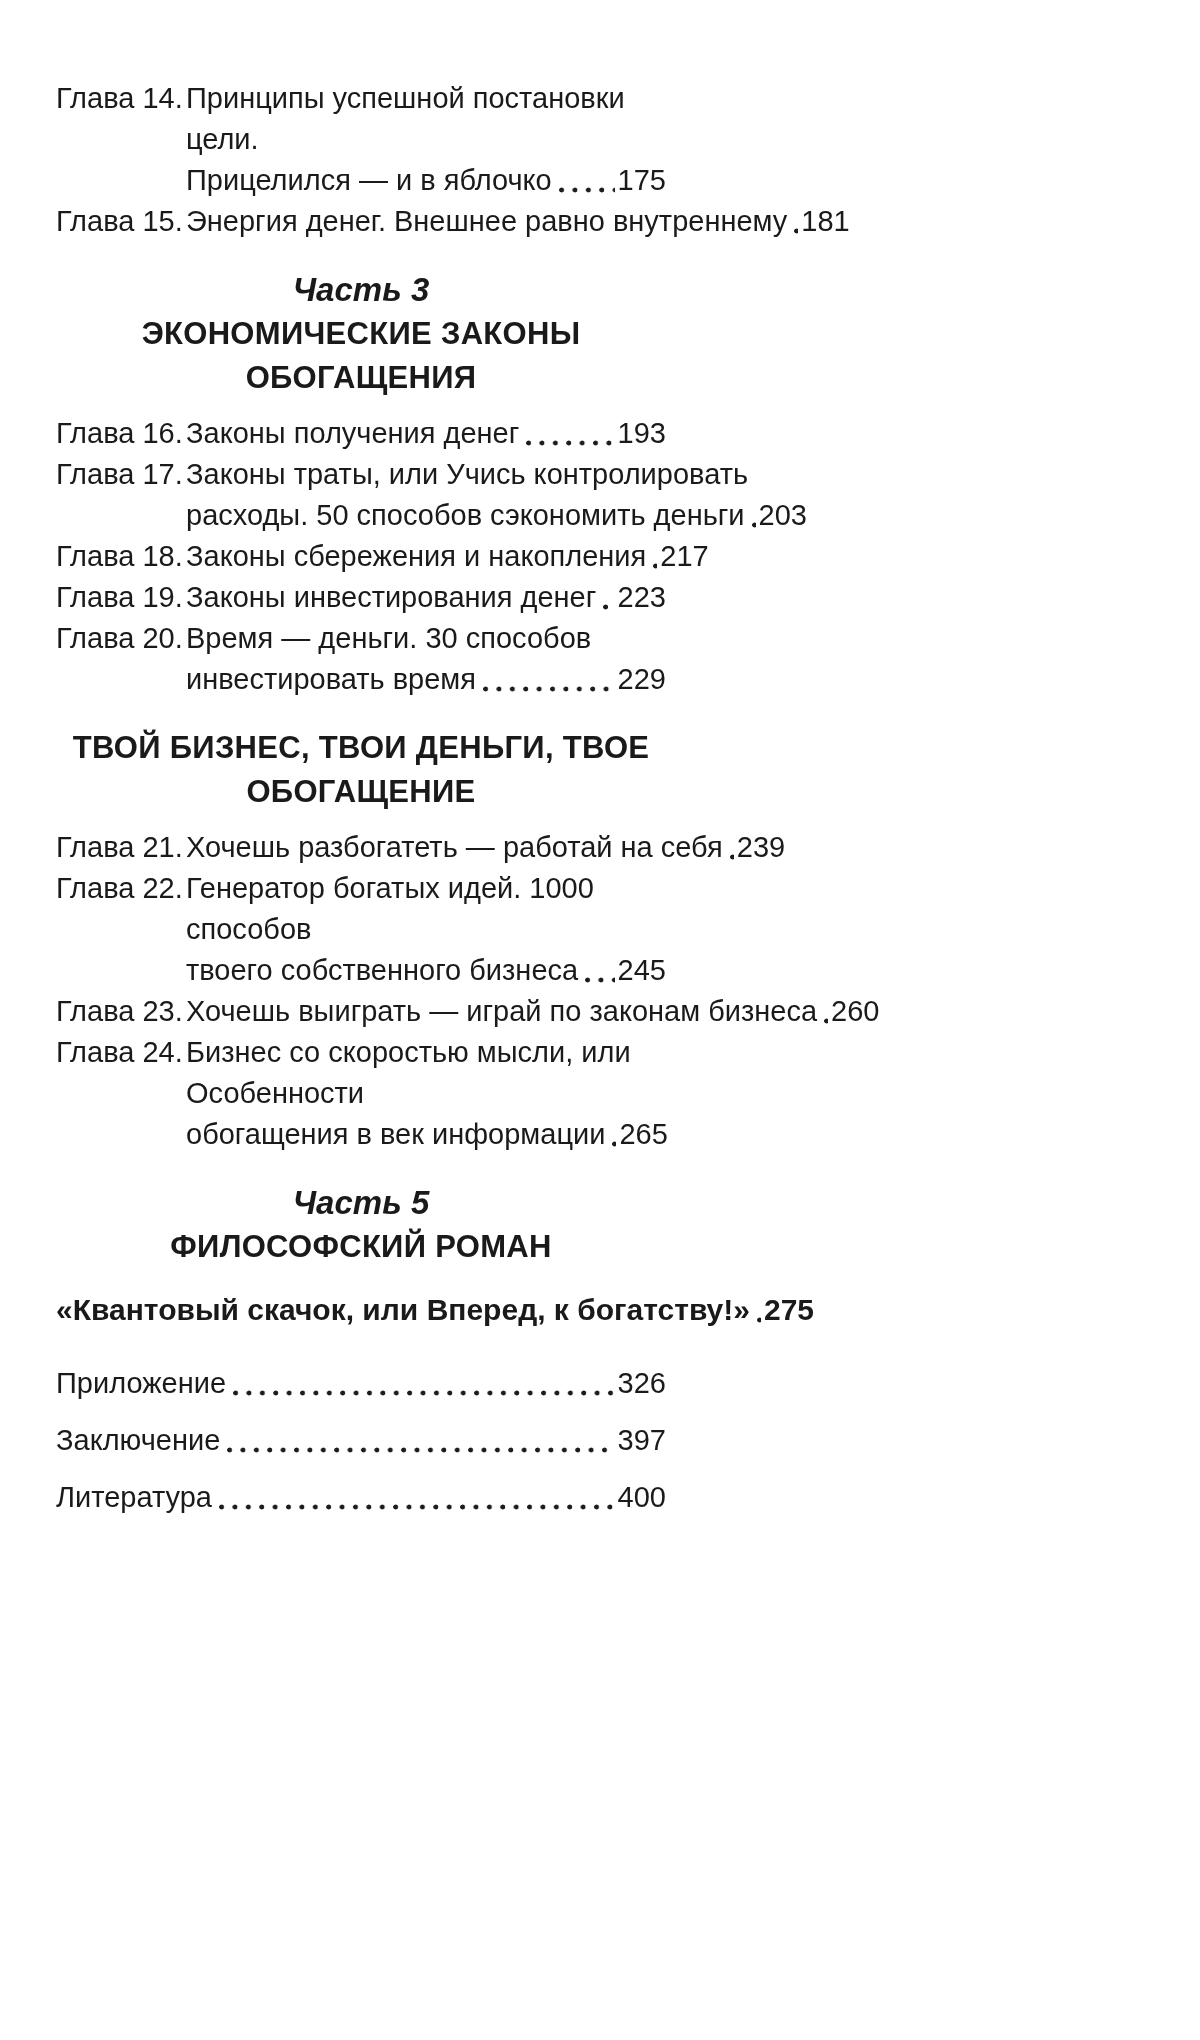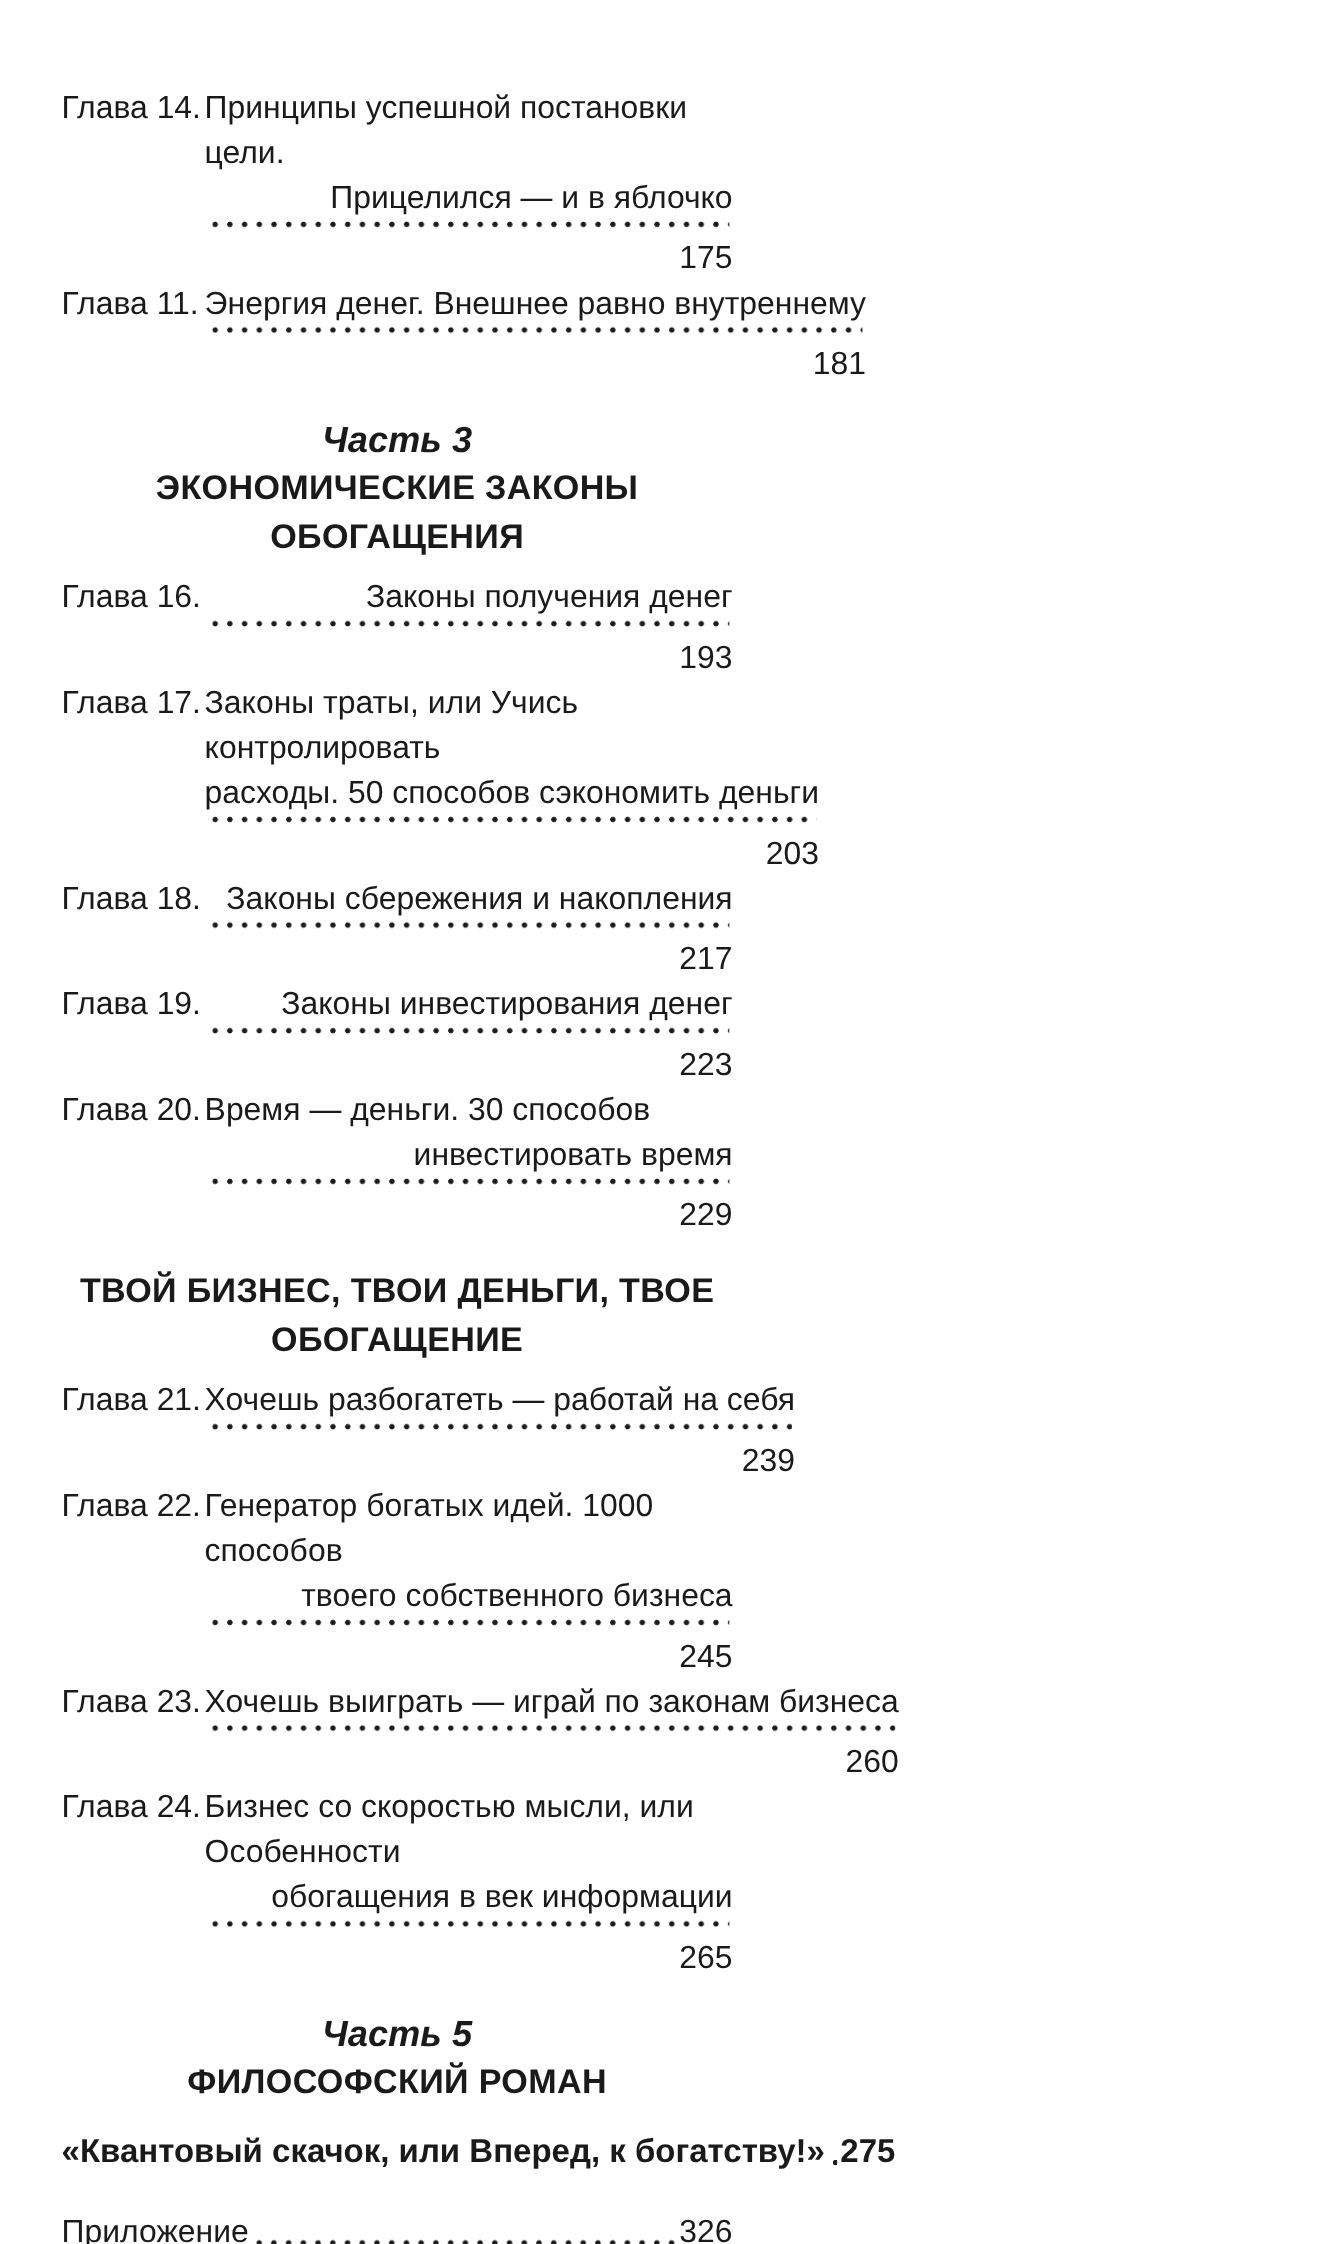--- a/index.html
+++ b/index.html
@@ -22,21 +22,21 @@
 
   
   .entry {
     display: grid;
     grid-template-columns: 130px 1fr;
     font-size: 29px;
     line-height: 41px;
   }
   .entry .chapter-label { white-space: nowrap; }
   .line { display: block; }
-  .flexline { display: flex; align-items: flex-end; flex-direction: column; }
+  .flexline { display: flex; align-items: flex-end; }
   .flexline .text { white-space: nowrap; }
 
   
   .leader {
     flex: 1 1 14px;
     min-width: 14px;
     position: relative;
     align-self: stretch;
   }
   .leader::after {
@@ -103,21 +103,21 @@
         <span class="entry-body">
           <span class="line">Принципы успешной постановки цели.</span>
           <span class="line flexline">
             <span class="text">Прицелился — и в яблочко</span>
             <span class="leader"></span>
             <span class="pagenum">175</span>
           </span>
         </span>
       </div>
       <div class="entry">
-        <span class="chapter-label">Глава 11.</span>
+        <span class="chapter-label">Глава 15.</span>
         <span class="entry-body">
           <span class="line flexline">
             <span class="text">Энергия денег. Внешнее равно внутреннему</span>
             <span class="leader"></span>
             <span class="pagenum">181</span>
           </span>
         </span>
       </div>
       <div class="part">
         <div class="part-label">Часть 3</div>

